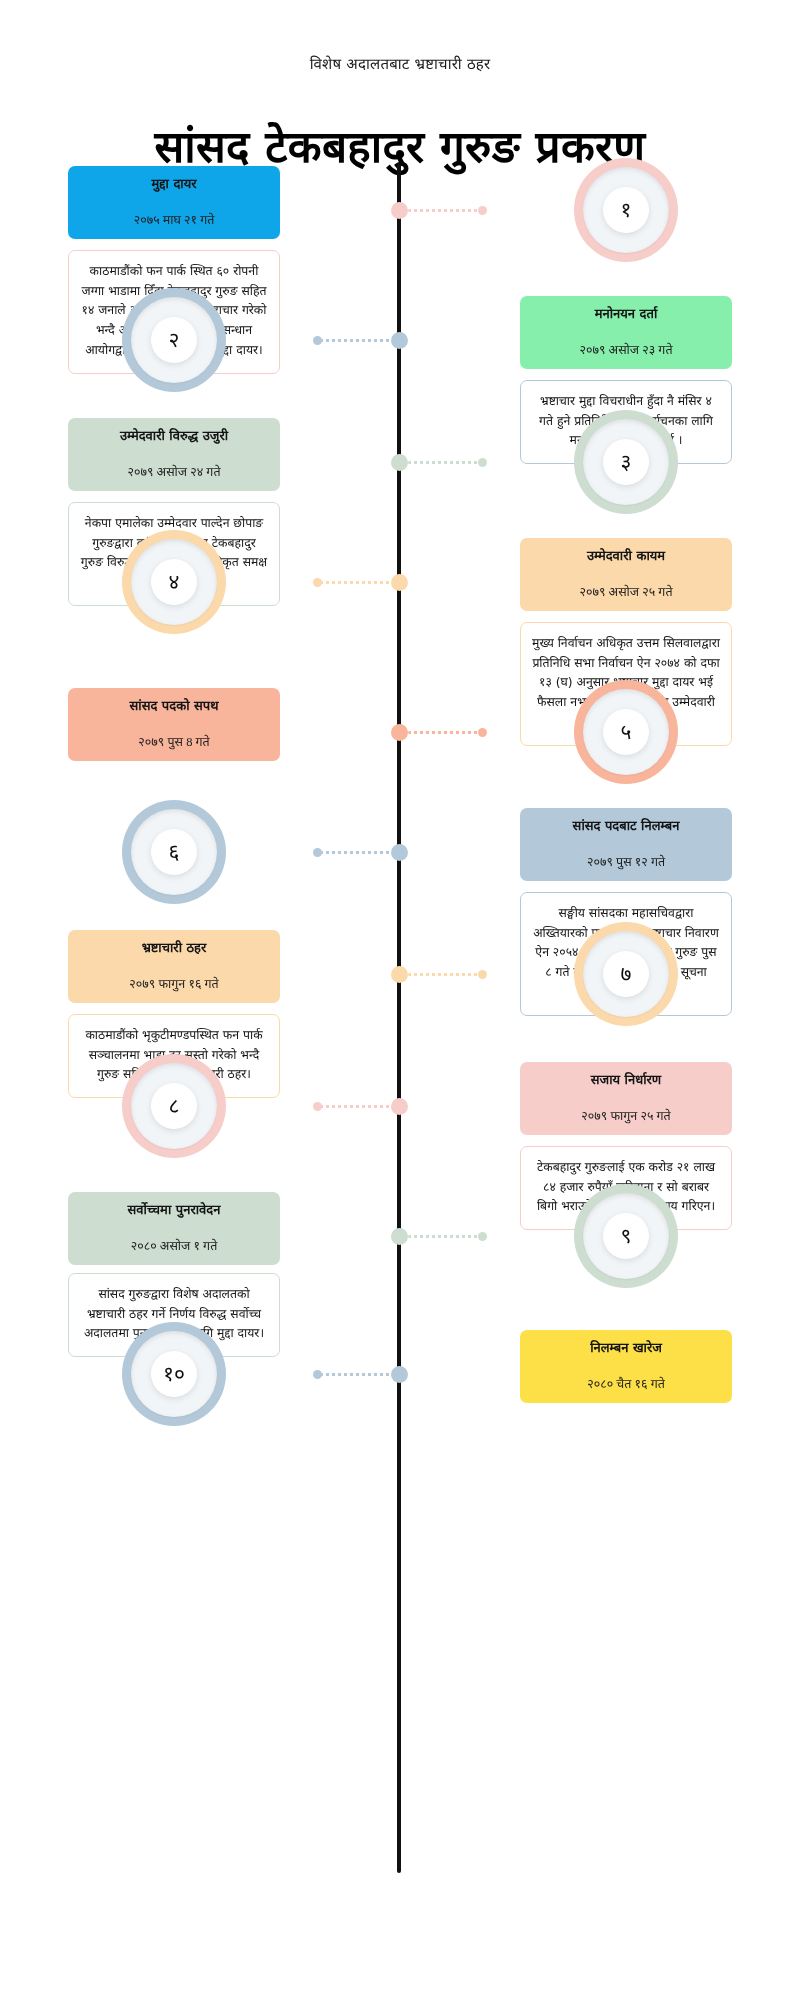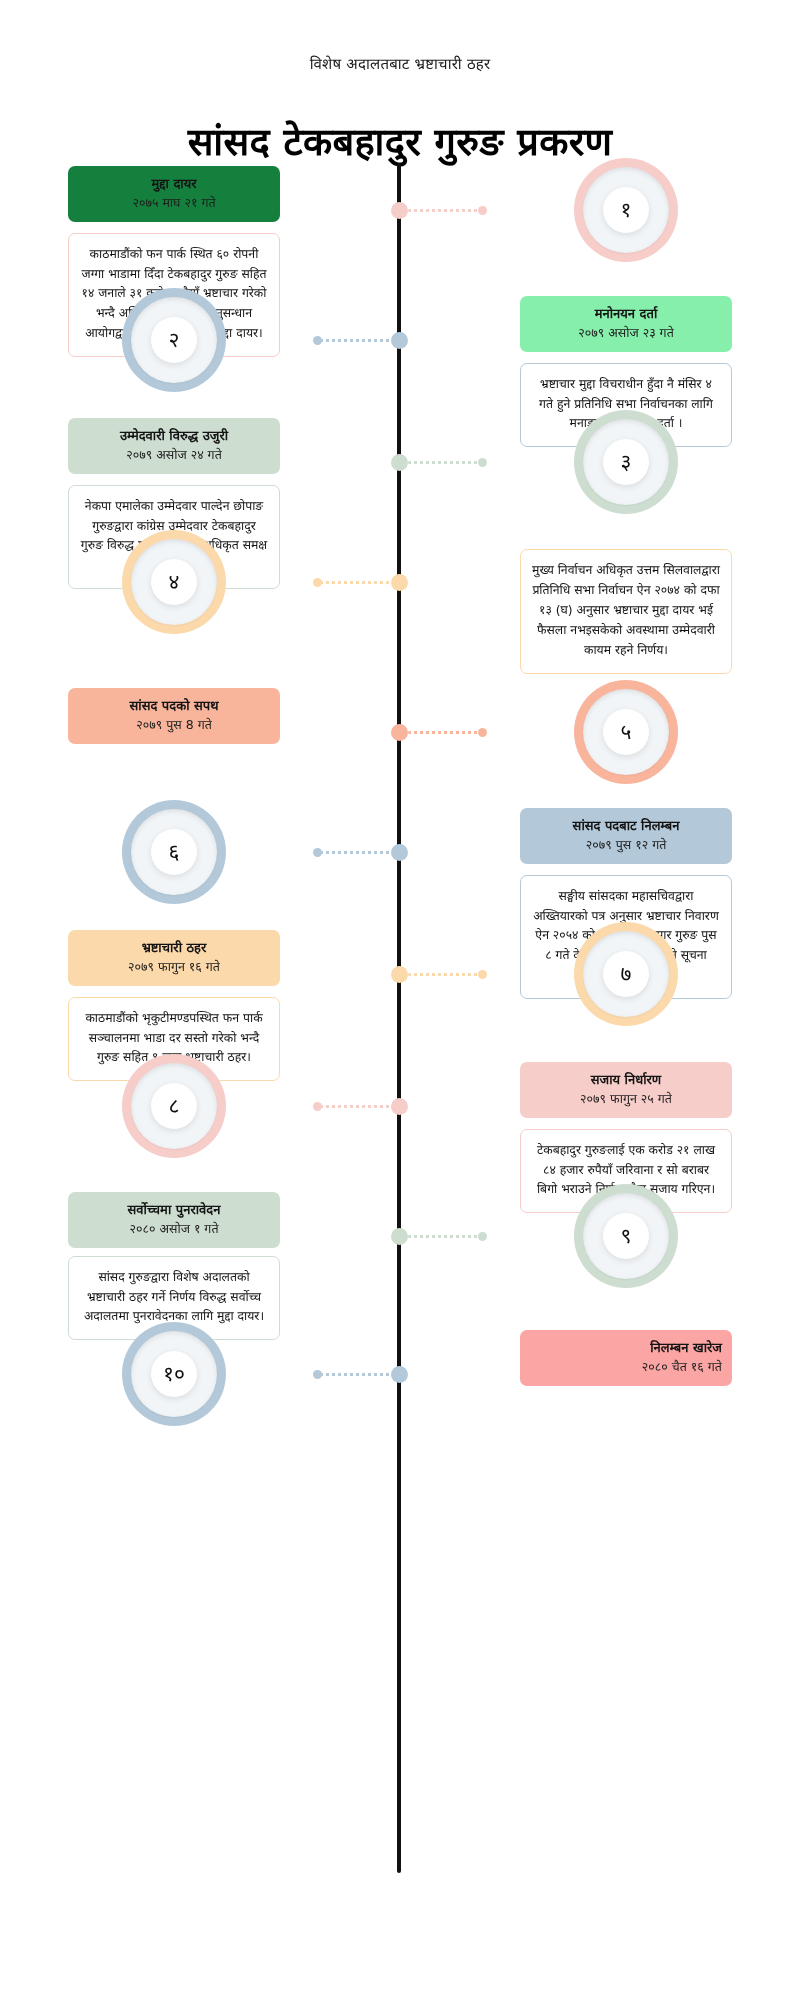--- a/index.html
+++ b/index.html
@@ -31,21 +31,21 @@
     text-align: center;
   }
   .kicker {
     font-size: 15px;
     color: #1a1a1a;
     letter-spacing: 0.2px;
     line-height: 1.3;
     margin-bottom: 14px;
   }
   .headline {
-    font-size: 38px;
+    font-size: 44px;
     font-weight: bold;
     color: #000000;
     letter-spacing: 0.3px;
     line-height: 1.25;
     margin-top: 44px;
   }
 
   
   .spine {
     position: absolute;
@@ -82,21 +82,22 @@
   .card-title {
     font-size: 13px;
     font-weight: bold;
     color: #141414;
     line-height: 1.35;
   }
   .card-date {
     font-size: 12.5px;
     color: #1d1d1d;
     line-height: 1.45;
-    margin-top: 1px;
+    margin-top: 18px;
+    font-family: Liberation Serif, serif;
   }
   .card-body {
     margin-top: 11px;
     border: 1px solid #e2e2e2;
     border-radius: 7px;
     background: #ffffff;
     padding: 11px 11px 12px 11px;
     box-sizing: border-box;
     font-size: 12.3px;
     line-height: 1.62;
@@ -184,21 +185,21 @@
   <div class="header">
     <div class="kicker">विशेष अदालतबाट भ्रष्टाचारी ठहर</div>
     <div class="headline">सांसद टेकबहादुर गुरुङ प्रकरण</div>
   </div>
 
   <div class="spine"></div>
 
   <div id="timeline">
       <div class="row" style="top: 166px;">
         <div class="card left">
-          <div class="card-head" style="background: #15803d;">
+          <div class="card-head" style="background: #0ea5e9;">
             <div class="card-title">मुद्दा दायर</div>
             <div class="card-date">२०७५ माघ २१ गते</div>
           </div>
           <div class="card-body" style="border-color: rgb(246, 205, 201);">काठमाडौंको फन पार्क स्थित ६० रोपनी जग्गा भाडामा दिँदा टेकबहादुर गुरुङ सहित १४ जनाले ३१ करोड रुपैयाँ भ्रष्टाचार गरेको भन्दै अख्तियार दुरुपयोग अनुसन्धान आयोगद्वारा विशेष अदालतमा मुद्दा दायर।</div>
         </div>
         <div class="circle-wrap right" style="top: -8px;">
           <div class="ring-outer" style="background: rgb(246, 205, 201);">
             <div class="ring-mid">
               <div class="ring-in">
                 <span class="num">१</span>
@@ -247,20 +248,24 @@
               </div>
             </div>
           </div>
         </div>
         <div class="dot-spine" style="background: rgb(205, 221, 208); top: 36px;"></div>
         <div class="dash to-right" style="top: 43px; background-image: repeating-linear-gradient(to right, rgb(205, 221, 208) 0px, rgb(205, 221, 208) 3px, transparent 3px, transparent 6px);"></div>
         <div class="dot-end" style="background: rgb(205, 221, 208); top: 40px; left: 478px;"></div>
       </div>
       <div class="row" style="top: 538px;">
         <div class="card right">
+          <div class="card-head" style="background: rgb(251, 217, 171);">
+            <div class="card-title">उम्मेदवारी कायम</div>
+            <div class="card-date">२०७९ असोज २५ गते</div>
+          </div>
           <div class="card-body" style="border-color: rgb(251, 217, 171);">मुख्य निर्वाचन अधिकृत उत्तम सिलवालद्वारा प्रतिनिधि सभा निर्वाचन ऐन २०७४ को दफा १३ (घ) अनुसार भ्रष्टाचार मुद्दा दायर भई फैसला नभइसकेको अवस्थामा उम्मेदवारी कायम रहने निर्णय।</div>
         </div>
         <div class="circle-wrap left" style="top: -8px;">
           <div class="ring-outer" style="background: rgb(251, 217, 171);">
             <div class="ring-mid">
               <div class="ring-in">
                 <span class="num">४</span>
               </div>
             </div>
           </div>
@@ -368,21 +373,21 @@
               </div>
             </div>
           </div>
         </div>
         <div class="dot-spine" style="background: rgb(205, 221, 208); top: 36px;"></div>
         <div class="dash to-right" style="top: 43px; background-image: repeating-linear-gradient(to right, rgb(205, 221, 208) 0px, rgb(205, 221, 208) 3px, transparent 3px, transparent 6px);"></div>
         <div class="dot-end" style="background: rgb(205, 221, 208); top: 40px; left: 478px;"></div>
       </div>
       <div class="row" style="top: 1330px;">
         <div class="card right">
-          <div class="card-head" style="background: #fca5a5; text-align: right;">
+          <div class="card-head" style="background: #fde047;">
             <div class="card-title">निलम्बन खारेज</div>
             <div class="card-date">२०८० चैत १६ गते</div>
           </div>
         </div>
         <div class="circle-wrap left" style="top: -8px;">
           <div class="ring-outer" style="background: rgb(179, 201, 217);">
             <div class="ring-mid">
               <div class="ring-in">
                 <span class="num">१०</span>
               </div>

